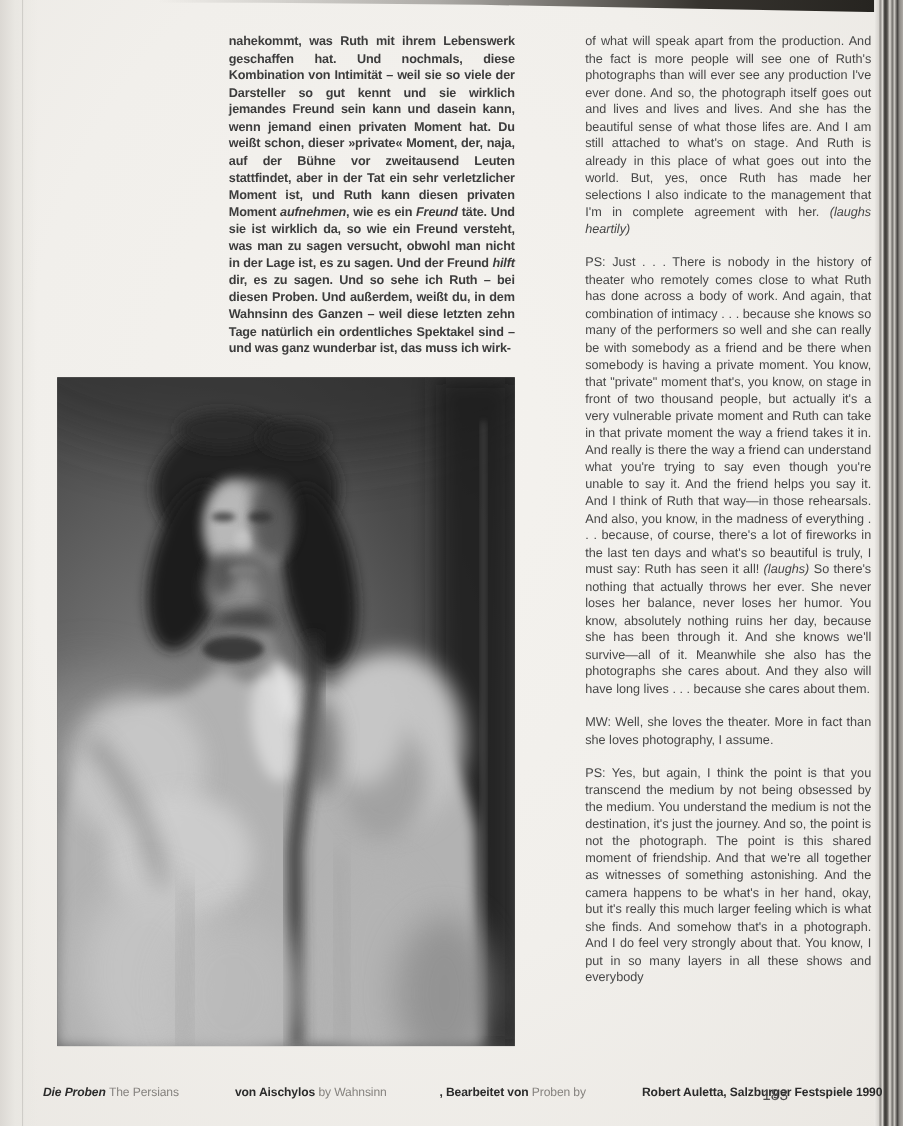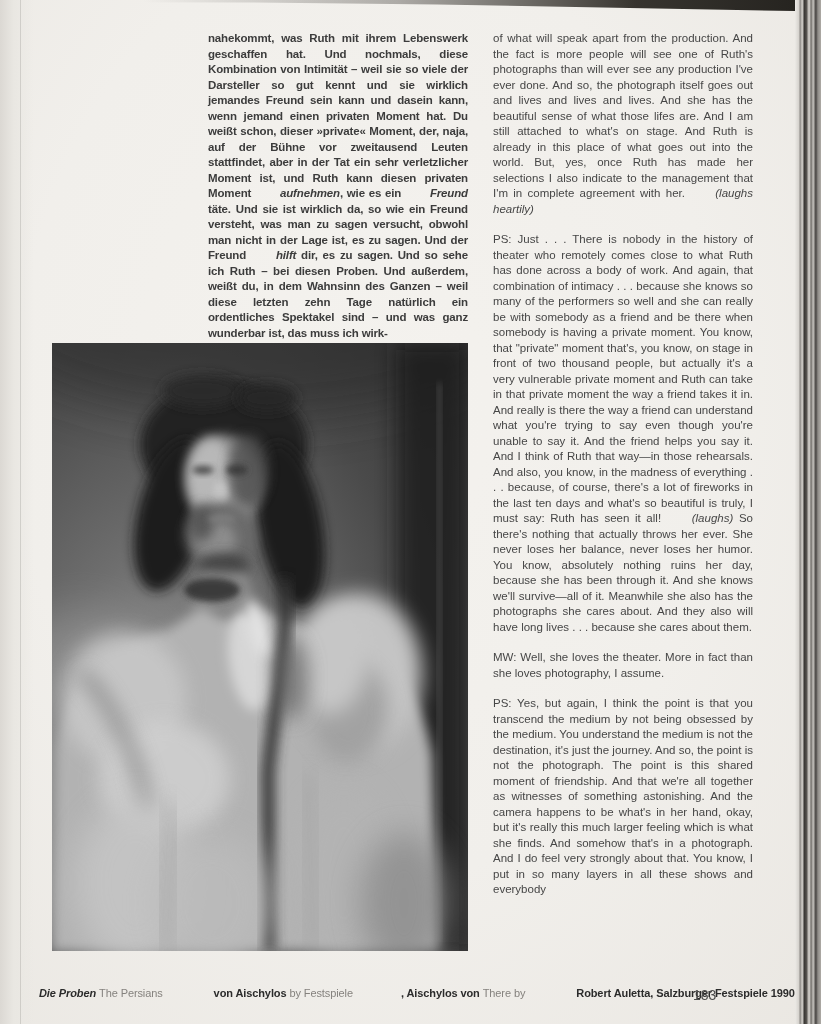--- a/index.html
+++ b/index.html
@@ -18,22 +18,22 @@
   .fore-edge{position:absolute;right:0;top:0;bottom:0;width:26px;
     background:linear-gradient(to right,
       #eceae6 0%, #d7d4cf 14%, #8f8c88 20%, #d8d5d0 28%,
       #3a3835 36%, #53504c 44%, #dfdcd7 54%, #74716d 62%,
       #c7c4bf 70%, #454240 80%, #8f8c88 88%, #aeaba6 100%);}
   
   .col{position:absolute;top:31px;width:260px;text-align:justify;
        font-size:11.5px;line-height:15.5px;color:#464646;}
   .col p{margin:0 0 15px 0;}
   .col.de{left:208px;font-weight:700;color:#3c3c3c;letter-spacing:-0.15px;}
-  .col.en{left:493px;}
-  .s-i{font-style:italic;margin-left:25px;}
+  .col.en{left:532px;}
+  .s-i{font-style:italic;}
   .s-b{font-weight:700;color:#2b2b2b;margin-left:48px;}
   .s-bi{font-weight:700;font-style:italic;color:#2b2b2b;}
   .s-l{font-weight:400;color:#85827e;}
   .s-il{font-weight:400;color:#85827e;}
   
   .photo{position:absolute;left:52px;top:343px;width:416px;height:608px;background:#4a4a4a;}
   .photo svg{display:block;width:100%;height:100%;}
   
   .caption{position:absolute;left:39px;top:987px;width:640px;font-size:11px;
            letter-spacing:-0.1px;color:#2b2b2b;white-space:nowrap;}
@@ -131,16 +131,16 @@
     </svg>
   </figure>
 
   <div class="col en">
     <p><span>of what will speak apart from the production. And the fact is more people will see one of Ruth's photographs than will ever see any production I've ever done. And so, the photograph itself goes out and lives and lives and lives. And she has the beautiful sense of what those lifes are. And I am still attached to what's on stage. And Ruth is already in this place of what goes out into the world. But, yes, once Ruth has made her selections I also indicate to the management that I'm in complete agreement with her. </span><span class="s-i">(laughs heartily)</span></p>
     <p><span>PS: Just . . . There is nobody in the history of theater who remotely comes close to what Ruth has done across a body of work. And again, that combination of intimacy . . . because she knows so many of the performers so well and she can really be with somebody as a friend and be there when somebody is having a private moment. You know, that "private" moment that's, you know, on stage in front of two thousand people, but actually it's a very vulnerable private moment and Ruth can take in that private moment the way a friend takes it in. And really is there the way a friend can understand what you're trying to say even though you're unable to say it. And the friend helps you say it. And I think of Ruth that way—in those rehearsals. And also, you know, in the madness of everything . . . because, of course, there's a lot of fireworks in the last ten days and what's so beautiful is truly, I must say: Ruth has seen it all! </span><span class="s-i">(laughs)</span><span> So there's nothing that actually throws her ever. She never loses her balance, never loses her humor. You know, absolutely nothing ruins her day, because she has been through it. And she knows we'll survive—all of it. Meanwhile she also has the photographs she cares about. And they also will have long lives . . . because she cares about them.</span></p>
     <p><span>MW: Well, she loves the theater. More in fact than she loves photography, I assume.</span></p>
     <p><span>PS: Yes, but again, I think the point is that you transcend the medium by not being obsessed by the medium. You understand the medium is not the destination, it's just the journey. And so, the point is not the photograph. The point is this shared moment of friendship. And that we're all together as witnesses of something astonishing. And the camera happens to be what's in her hand, okay, but it's really this much larger feeling which is what she finds. And somehow that's in a photograph. And I do feel very strongly about that. You know, I put in so many layers in all these shows and everybody</span></p>
   </div>
 
-  <div class="caption"><span class="s-bi">Die Proben </span><span class="s-il">The Persians </span><span class="s-b">von Aischylos </span><span class="s-l">by Festspiele</span><span class="s-b">, Aischylos von </span><span class="s-l">There by </span><span class="s-b">Robert Auletta, Salzburger Festspiele 1990</span></div>
+  <div class="caption"><span class="s-bi">Die Proben </span><span class="s-il">The Persians </span><span class="s-b">von Aischylos </span><span class="s-l">by Wahnsinn</span><span class="s-b">, Bearbeitet von </span><span class="s-l">Proben by </span><span class="s-b">Robert Auletta, Salzburger Festspiele 1990</span></div>
   <div class="pagenum">183</div>
 
 </div>
 
 </body></html>

